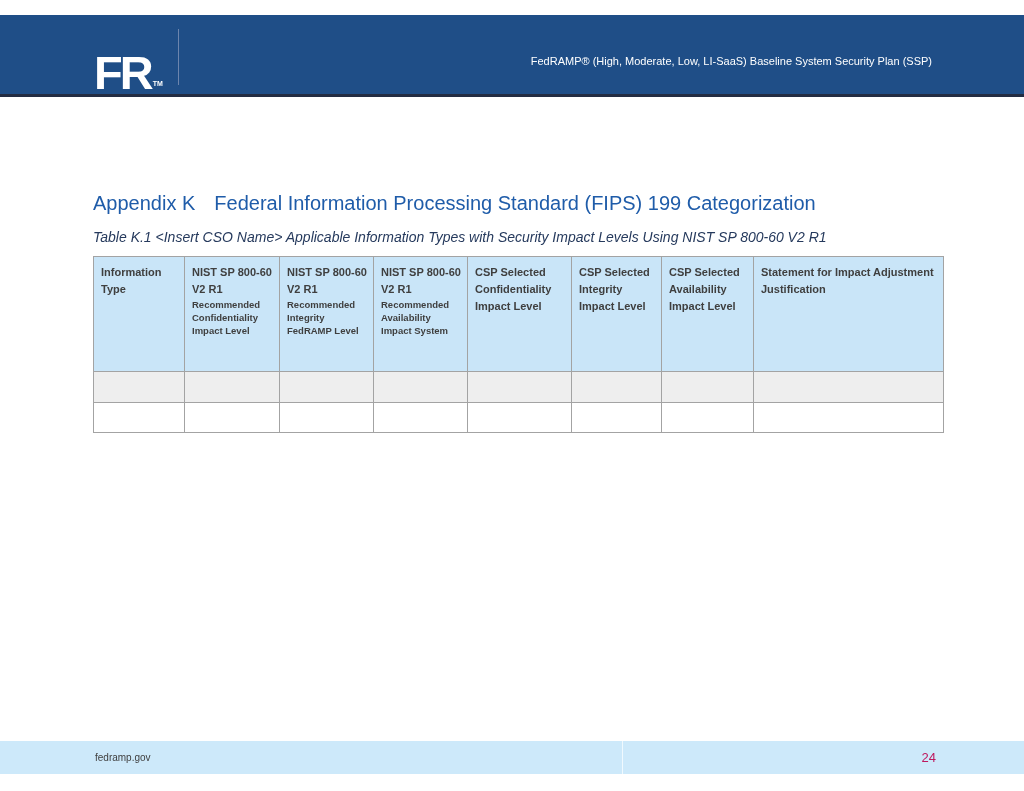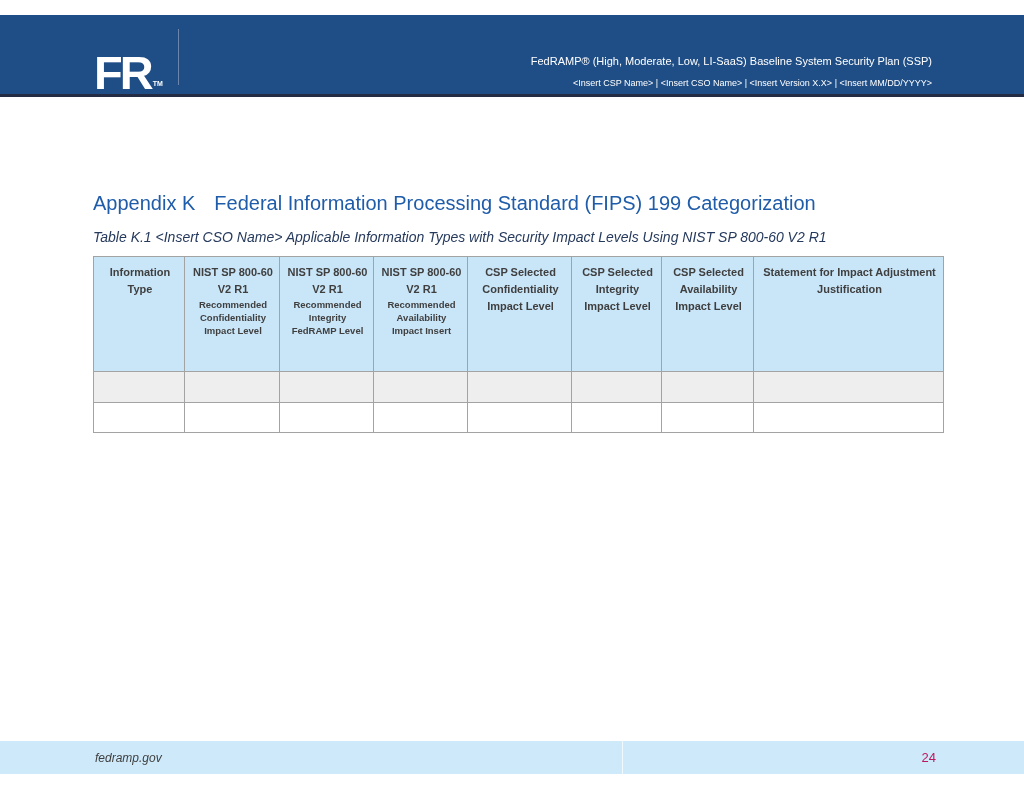--- a/index.html
+++ b/index.html
@@ -85,21 +85,20 @@
     text-align: left;
   }
   table.fips th {
     background: #C9E5F8;
     color: #3F3F3F;
     font-size: 11px;
     line-height: 17px;
     font-weight: 700;
     padding: 7px 5px 6px 7px;
     height: 115px;
-    text-align: center;
   }
   .th-sub {
     margin-top: 0;
     font-size: 9.5px;
     line-height: 13px;
   }
   .th-sub:empty { display: none; }
   tr.row-gray td { background: #EEEEEE; height: 31px; }
   tr.row-white td { background: #ffffff; height: 30px; }
 
@@ -114,40 +113,38 @@
   }
   .footer-divider {
     position: absolute;
     left: 622px; top: 0;
     width: 1px; height: 33px;
     background: rgba(255,255,255,0.7);
   }
   .footer-site {
     position: absolute;
     left: 95px;
-    font-size: 12px;
+    font-size: 10px;
     color: #3F3F3F;
-    font-style: italic;
   }
   .footer-page {
     position: absolute;
     right: 88px;
     font-size: 13px;
     color: #be185d;
   }
 </style>
 </head>
 <body>
 
 <div class="header-bar">
   <div class="logo"><span>FR</span><span class="tm">TM</span></div>
   <div class="header-divider"></div>
   <div class="header-text">
     <div class="header-title">FedRAMP® (High, Moderate, Low, LI-SaaS) Baseline System Security Plan (SSP)</div>
-    <div class="header-subtitle">&lt;Insert CSP Name&gt; | &lt;Insert CSO Name&gt; | &lt;Insert Version X.X&gt; | &lt;Insert MM/DD/YYYY&gt;</div>
   </div>
 </div>
 
 <div class="content">
   <h1 class="doc-heading"><span>Appendix K</span><span class="hgap"></span><span>Federal Information Processing Standard (FIPS) 199 Categorization</span></h1>
 
   <div class="table-caption">Table K.1 &lt;Insert CSO Name&gt; Applicable Information Types with Security Impact Levels Using NIST SP 800-60 V2 R1</div>
 
   <table class="fips">
     <colgroup>
@@ -169,21 +166,21 @@
         <th>
           <div class="th-main">NIST SP 800-60 V2 R1</div>
           <div class="th-sub">Recommended Confidentiality Impact Level</div>
         </th>
         <th>
           <div class="th-main">NIST SP 800-60 V2 R1</div>
           <div class="th-sub">Recommended Integrity FedRAMP Level</div>
         </th>
         <th>
           <div class="th-main">NIST SP 800-60 V2 R1</div>
-          <div class="th-sub">Recommended Availability Impact Insert</div>
+          <div class="th-sub">Recommended Availability Impact System</div>
         </th>
         <th>
           <div class="th-main">CSP Selected Confidentiality Impact Level</div>
 
         </th>
         <th>
           <div class="th-main">CSP Selected Integrity Impact Level</div>
 
         </th>
         <th>

